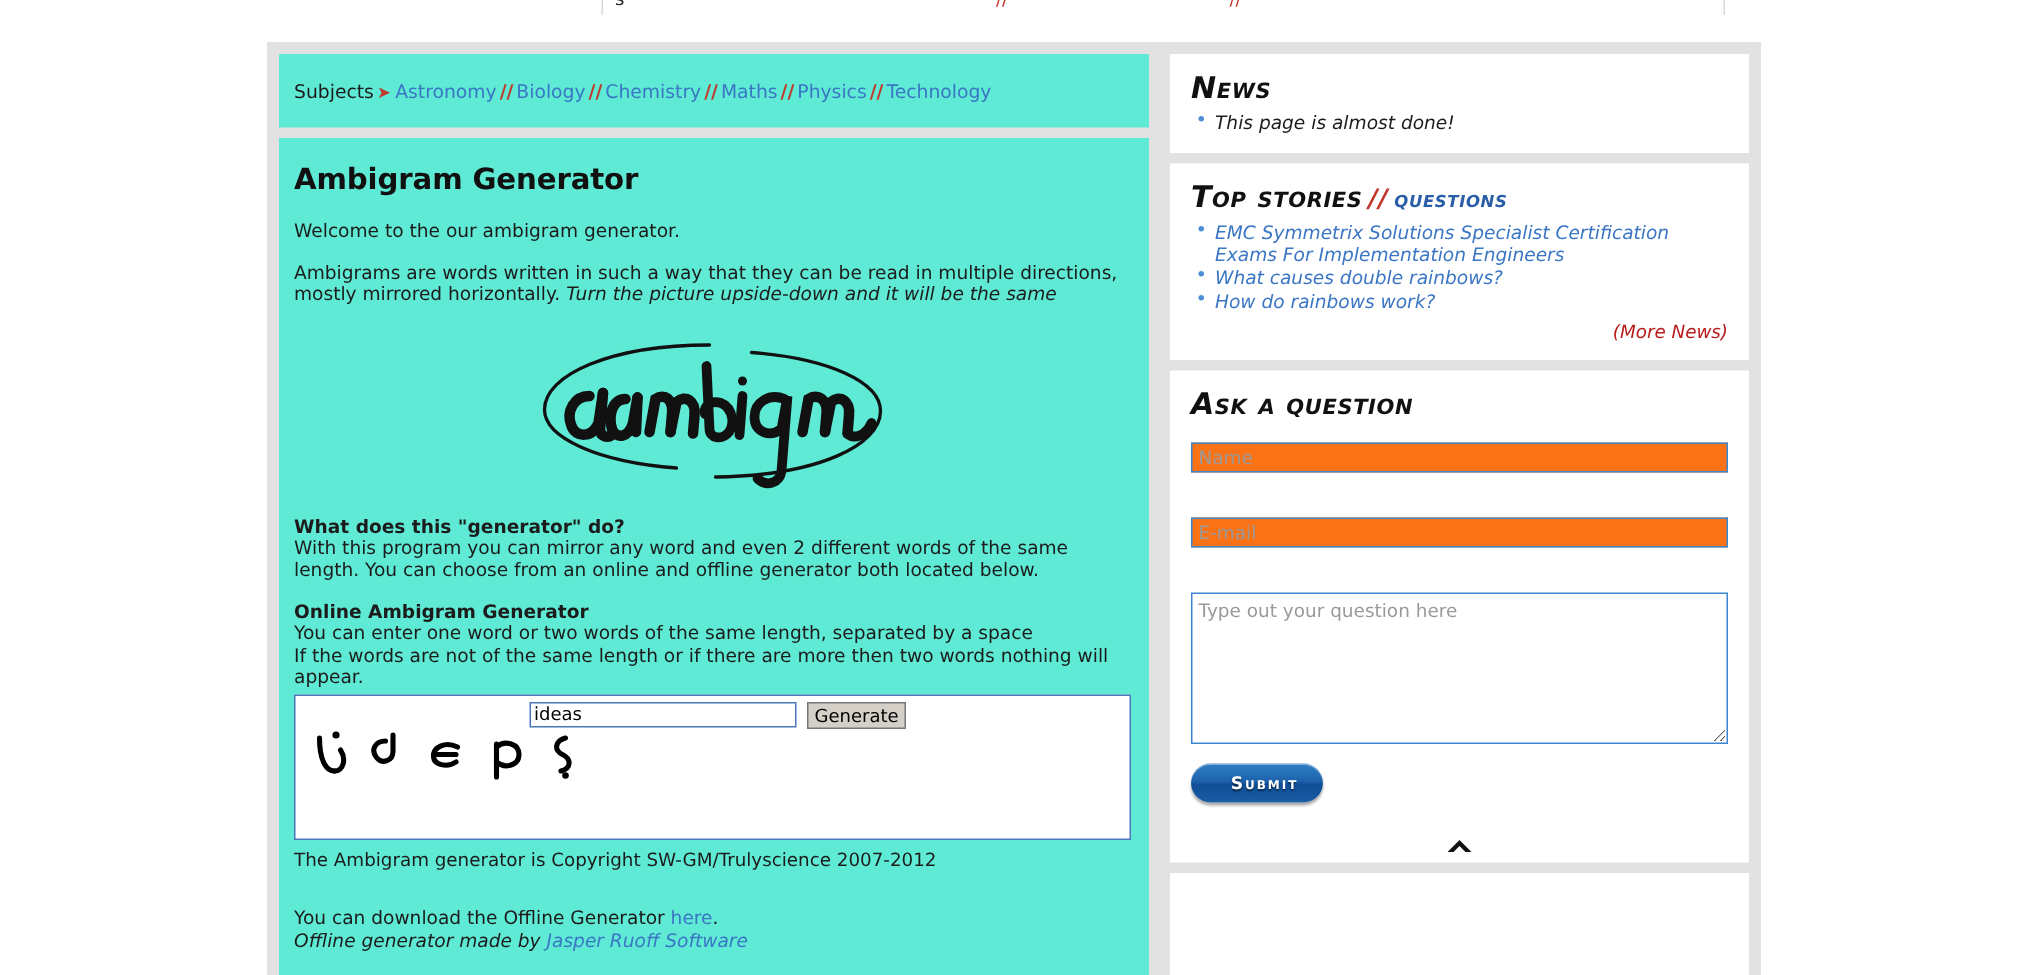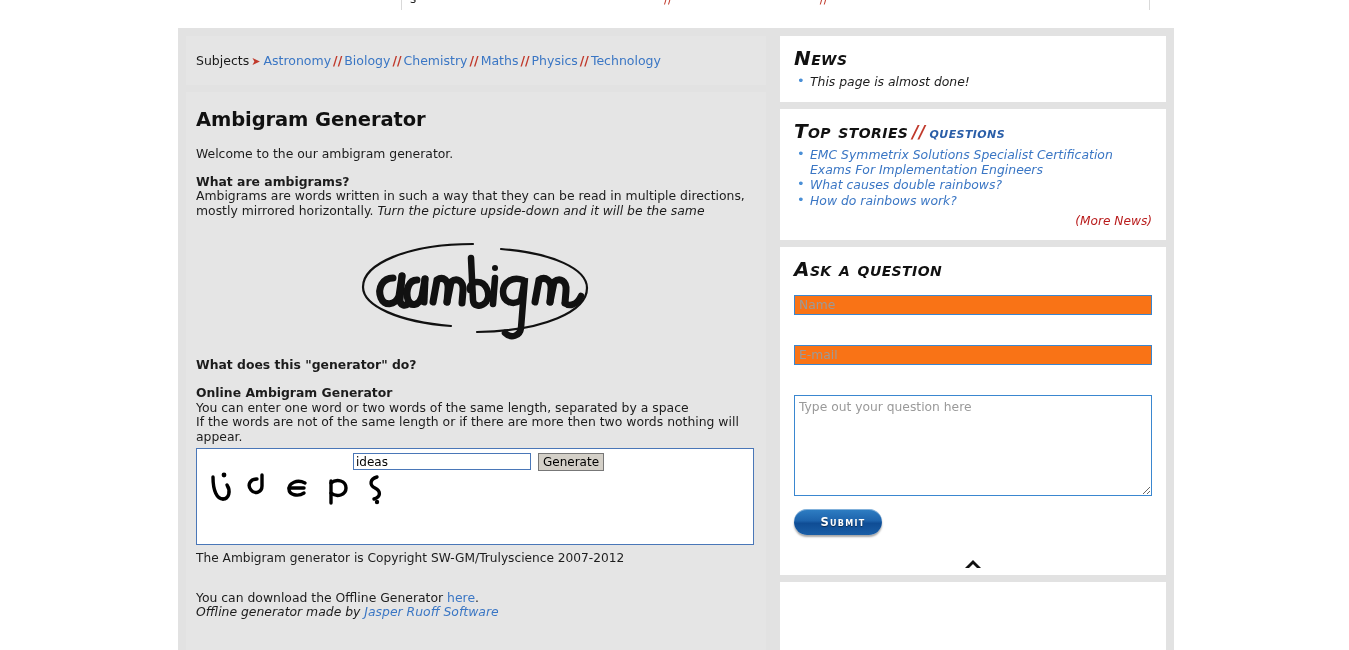--- a/index.html
+++ b/index.html
@@ -52,21 +52,21 @@
 
   
   .left-col {
     position: absolute;
     left: 186px;
     top: 36px;
     width: 580px;
   }
 
   .panel {
-    background: #e5e5e5;
+    background: #5eead4;
   }
 
   .breadcrumb-panel {
     height: 49px;
     line-height: 49px;
     padding: 0 0 0 10px;
     font-size: 12.5px;
     color: #222;
     white-space: nowrap;
   }
@@ -312,21 +312,20 @@
     </div>
 
     <div class="panel content-panel">
 
       <h1 class="page-title">Ambigram Generator</h1>
 
       <p class="body-txt">Welcome to the our ambigram generator.</p>
 
       <div class="gap"></div>
 
-      <p class="body-txt bold">What are ambigrams?</p>
       <p class="body-txt"><span>Ambigrams are words written in such a way that they can be read in multiple directions, mostly mirrored horizontally.</span>
         <span class="body-txt ital">Turn the picture upside-down and it will be the same</span></p>
 
       <div class="logo-wrap">
         <svg width="240" height="112" viewBox="0 0 240 112">
           <g fill="none" stroke="#111" stroke-linecap="round">
 
             <path d="M118 12 C 52 12, 8 32, 8 55 C 8 74, 44 90, 96 94" stroke-width="2.2"></path>
             <path d="M122 100 C 190 99, 232 79, 232 56 C 232 37, 198 21, 146 17" stroke-width="2.2"></path>
 
@@ -341,20 +340,21 @@
             <circle cx="140" cy="36" r="3" fill="#111" stroke="none"></circle>
             <path d="M168 48 C 158 44, 148 50, 148 60 C 148 70, 158 74, 166 68 L 170 46 L 166 96 C 165 104, 156 107, 150 101" stroke-width="6.5"></path>
             <path d="M180 70 L 184 48 C 190 44, 197 48, 196 58 L 195 70" stroke-width="7"></path>
             <path d="M195 70 L 199 50 C 205 45, 212 49, 211 59 L 210 71" stroke-width="7"></path>
             <path d="M210 71 C 214 75, 222 73, 226 64" stroke-width="6.5"></path>
           </g>
         </svg>
       </div>
 
       <p class="body-txt bold">What does this "generator" do?</p>
+      <p class="body-txt">With this program you can mirror any word and even 2 different words of the same length. You can choose from an online and offline generator both located below.</p>
 
       <div class="gap"></div>
 
       <p class="body-txt bold">Online Ambigram Generator</p>
       <p class="body-txt">You can enter one word or two words of the same length, separated by a space</p>
       <p class="body-txt">If the words are not of the same length or if there are more then two words nothing will appear.</p>
 
       <div class="gen-box">
         <input class="gen-input" type="text" value="ideas" style="">
         <button class="gen-btn">Generate</button>

